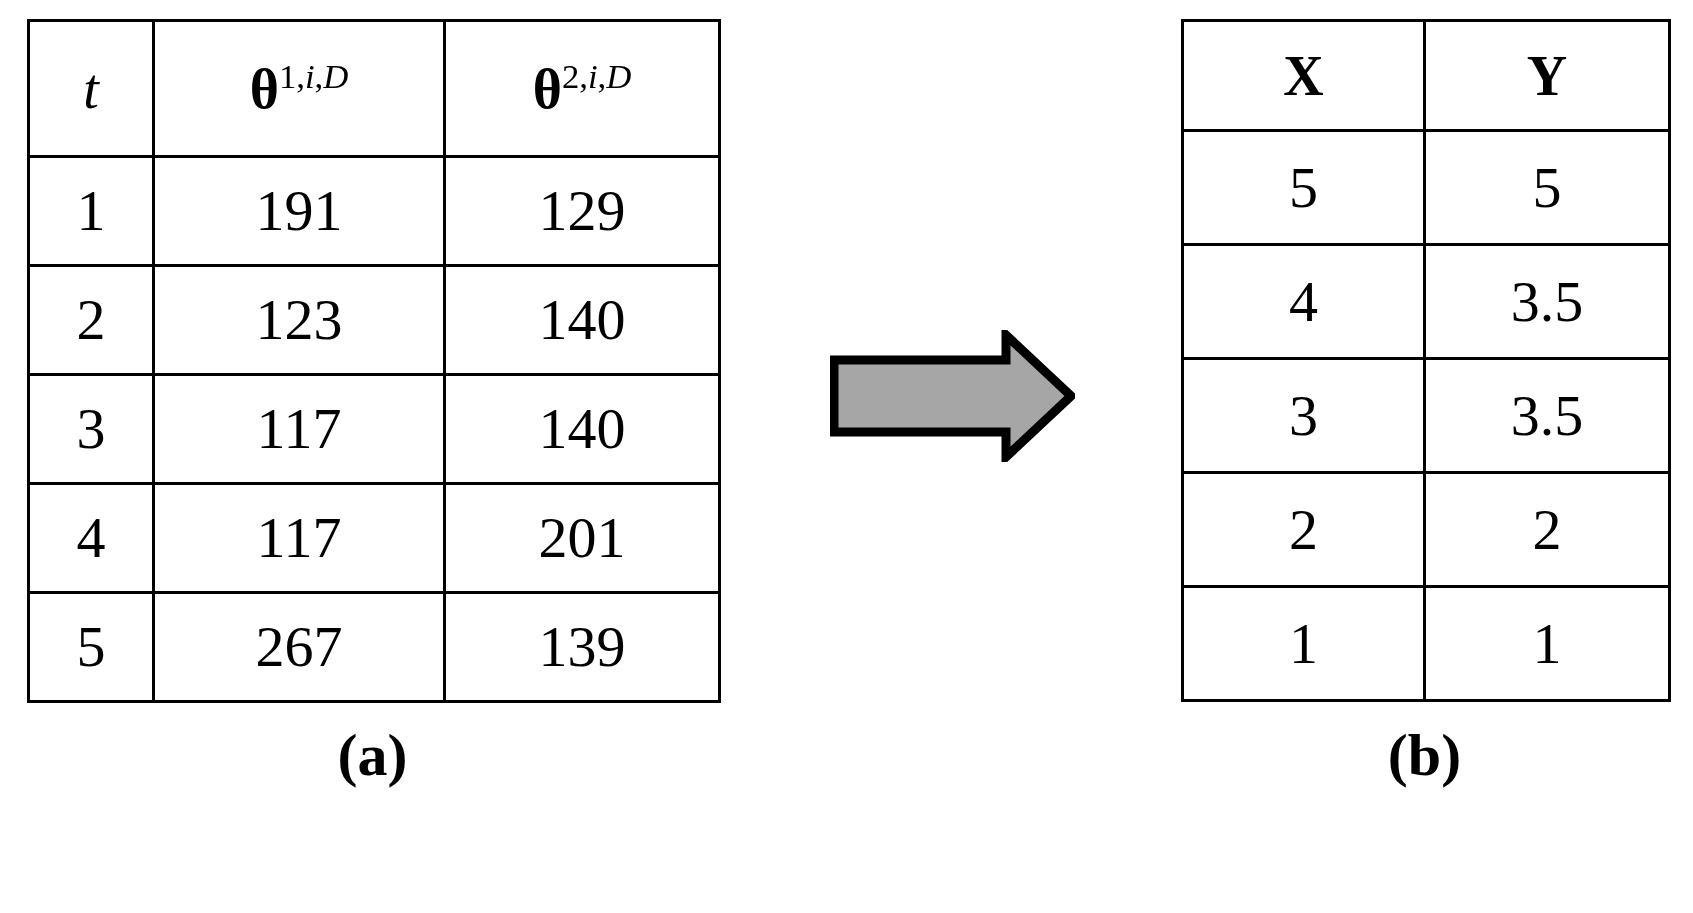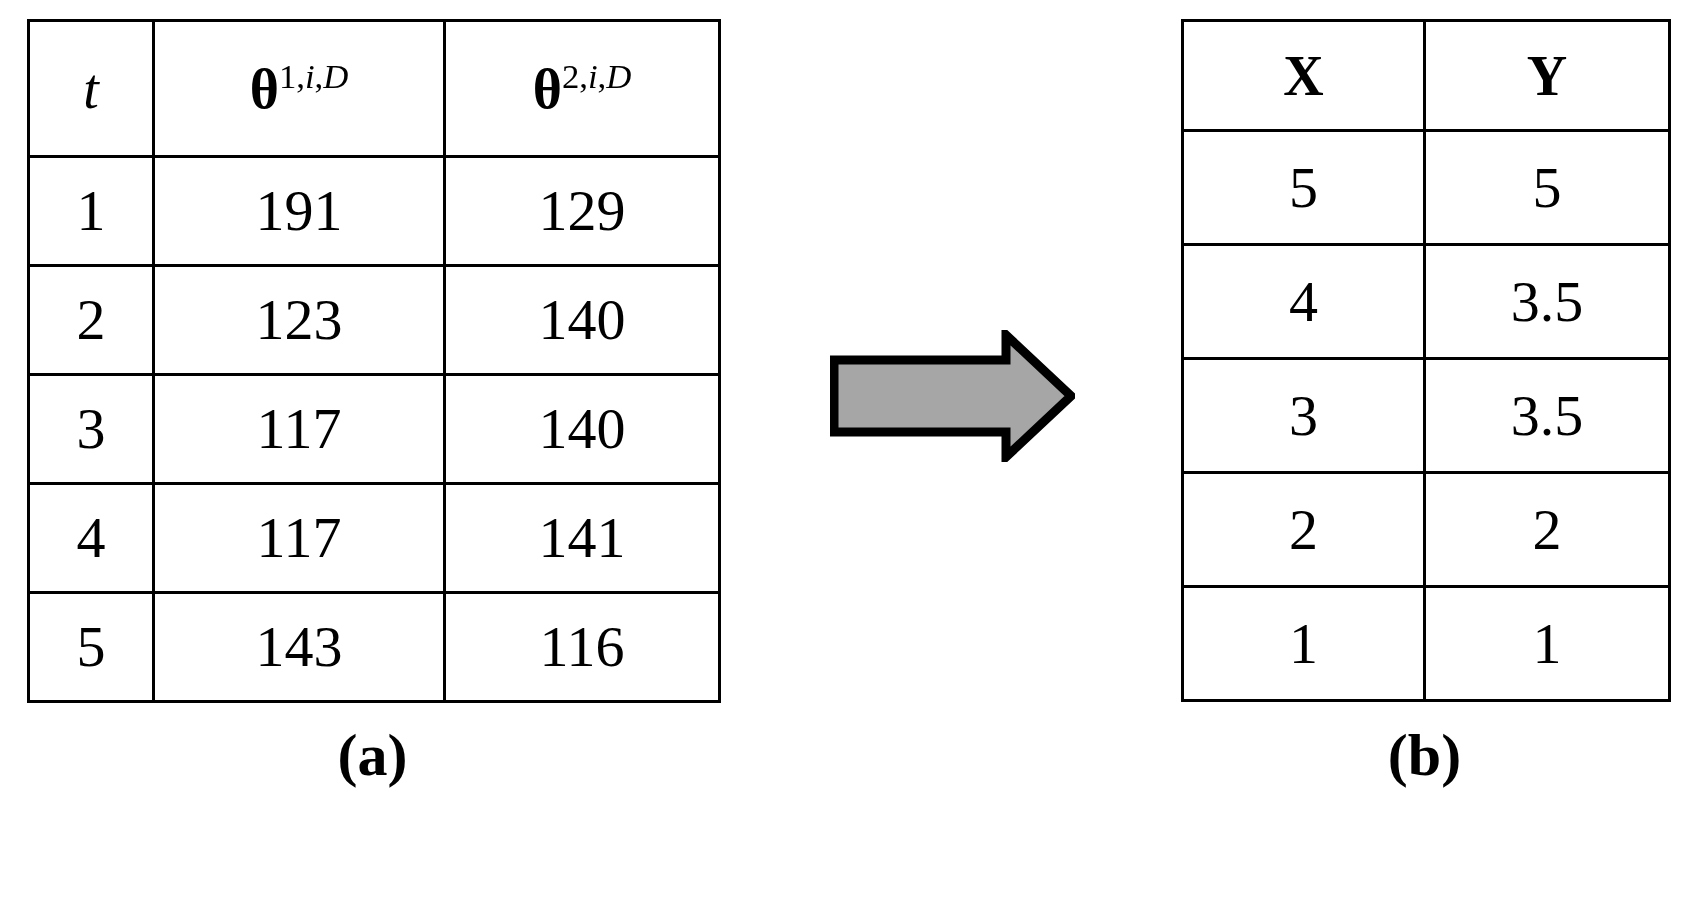--- a/index.html
+++ b/index.html
@@ -150,26 +150,26 @@
         <td class="cell-value">140</td>
       </tr>
       <tr>
         <td class="cell-index">3</td>
         <td class="cell-value">117</td>
         <td class="cell-value">140</td>
       </tr>
       <tr>
         <td class="cell-index">4</td>
         <td class="cell-value">117</td>
-        <td class="cell-value">141</td>
+        <td class="cell-value">201</td>
       </tr>
       <tr>
         <td class="cell-index">5</td>
-        <td class="cell-value">143</td>
-        <td class="cell-value">116</td>
+        <td class="cell-value">267</td>
+        <td class="cell-value">139</td>
       </tr>
     </tbody>
   </table>
 </div>
 
 <div class="caption" id="caption-a">(a)</div>
 
 <svg id="arrow-shape" viewBox="0 0 245 132" aria-hidden="true">
   <polygon points="4,30 176,30 176,5 241,66 176,127 176,102 4,102" fill="#A6A6A6" stroke="#000000" stroke-width="9" stroke-linejoin="miter"></polygon>
 </svg>

